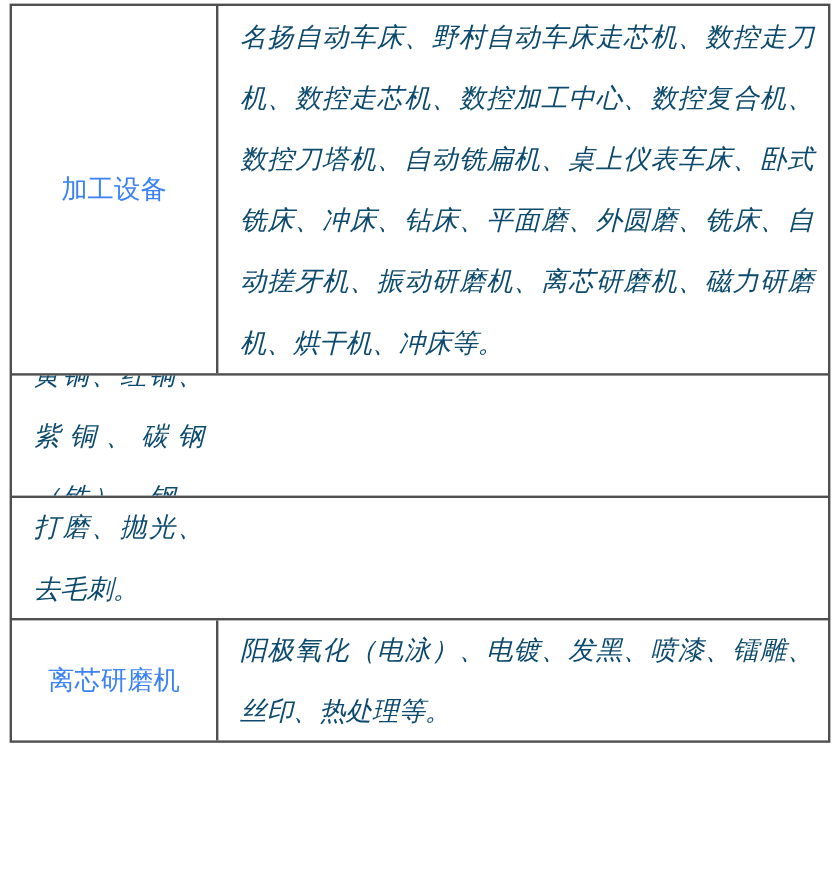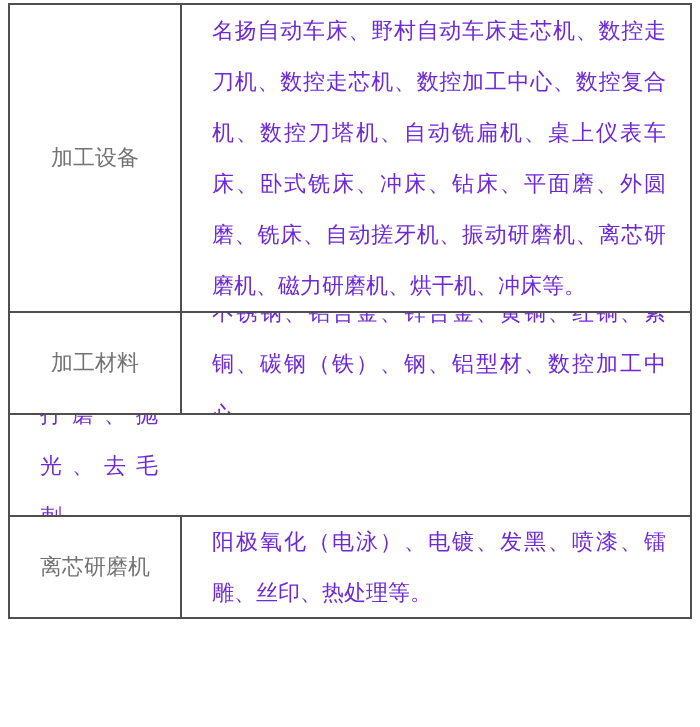--- a/index.html
+++ b/index.html
@@ -31,60 +31,58 @@
   .row-short { height: 102px; }
   .label-cell {
     border-right: 2px solid #4f4f4f;
     display: flex;
     align-items: center;
     justify-content: center;
     box-sizing: border-box;
   }
   .label-text {
     font-size: 22px;
-    color: #737373;
+    color: #3b82f6;
     line-height: 30px;
     white-space: nowrap;
   }
   .content-cell {
     display: flex;
     align-items: center;
     padding: 0 8px 0 14px;
     box-sizing: border-box;
     overflow: hidden;
   }
   .content-text {
-    margin: 16px;
+    margin: 4px;
     width: 100%;
     font-size: 22px;
-    color: #6d28d9;
+    color: #0c4a6e;
     line-height: 51px;
     text-align: justify;
     text-justify: inter-character;
+    font-style: italic;
   }
 </style>
 </head>
 <body>
 
 <div class="spec-table">
 
   <div class="row row-tall">
     <div class="label-cell">
       <span class="label-text">加工设备</span>
     </div>
     <div class="content-cell">
       <p class="content-text">名扬自动车床、野村自动车床走芯机、数控走刀机、数控走芯机、数控加工中心、数控复合机、数控刀塔机、自动铣扁机、桌上仪表车床、卧式铣床、冲床、钻床、平面磨、外圆磨、铣床、自动搓牙机、振动研磨机、离芯研磨机、磁力研磨机、烘干机、冲床等。</p>
     </div>
   </div>
 
 
   <div class="row row-short">
-    <div class="label-cell">
-      <span class="label-text">加工材料</span>
-    </div>
     <div class="content-cell">
       <p class="content-text">不锈钢、铝合金、锌合金、黄铜、红铜、紫铜、碳钢（铁）、钢、铝型材、数控加工中心。</p>
     </div>
   </div>
 
   <div class="row row-short">
     <div class="content-cell">
       <p class="content-text">打磨、抛光、去毛刺。</p>
     </div>
   </div>

